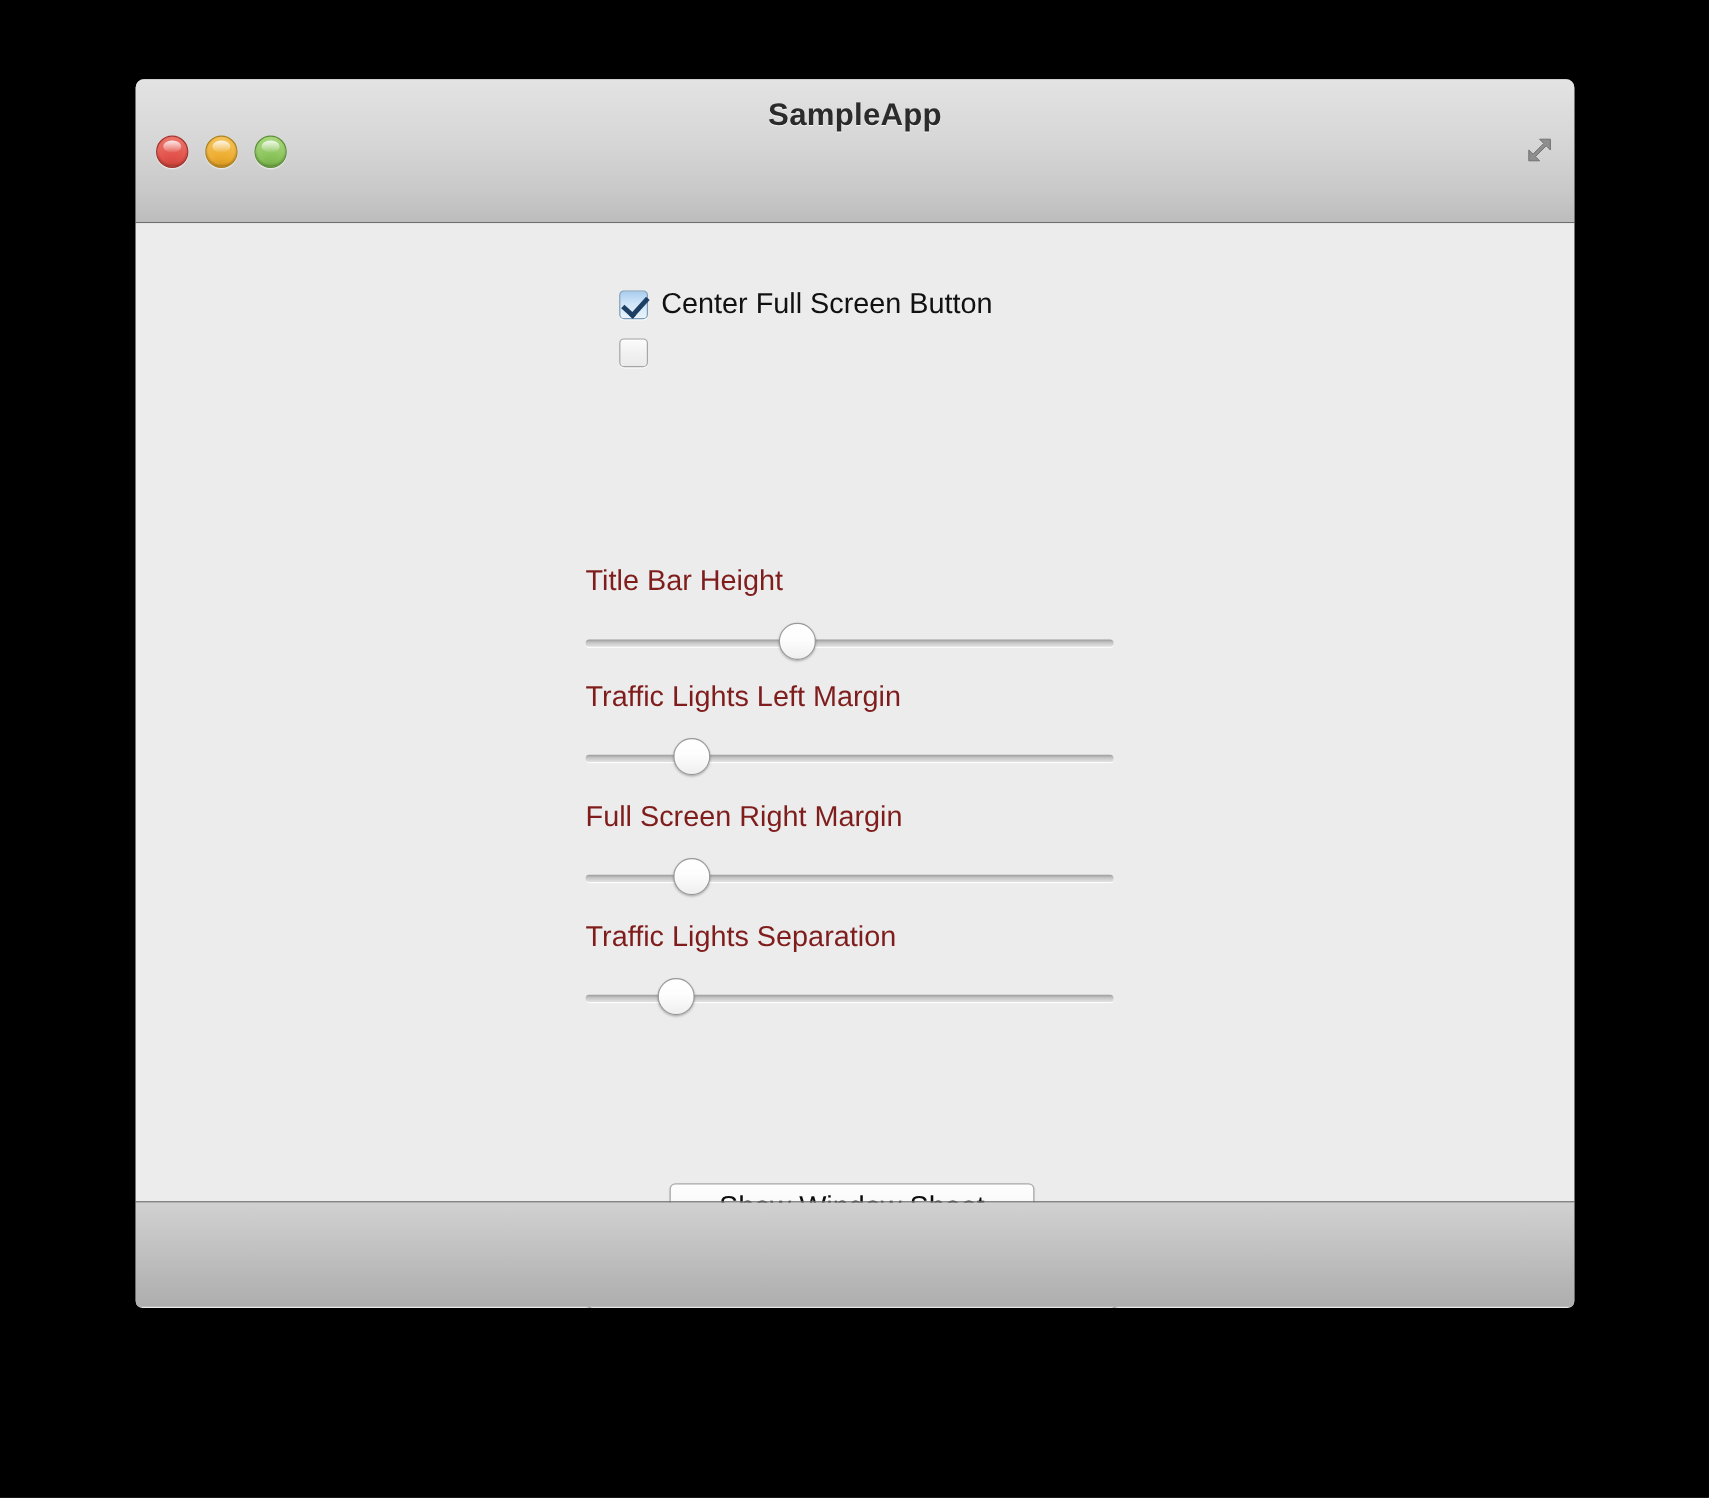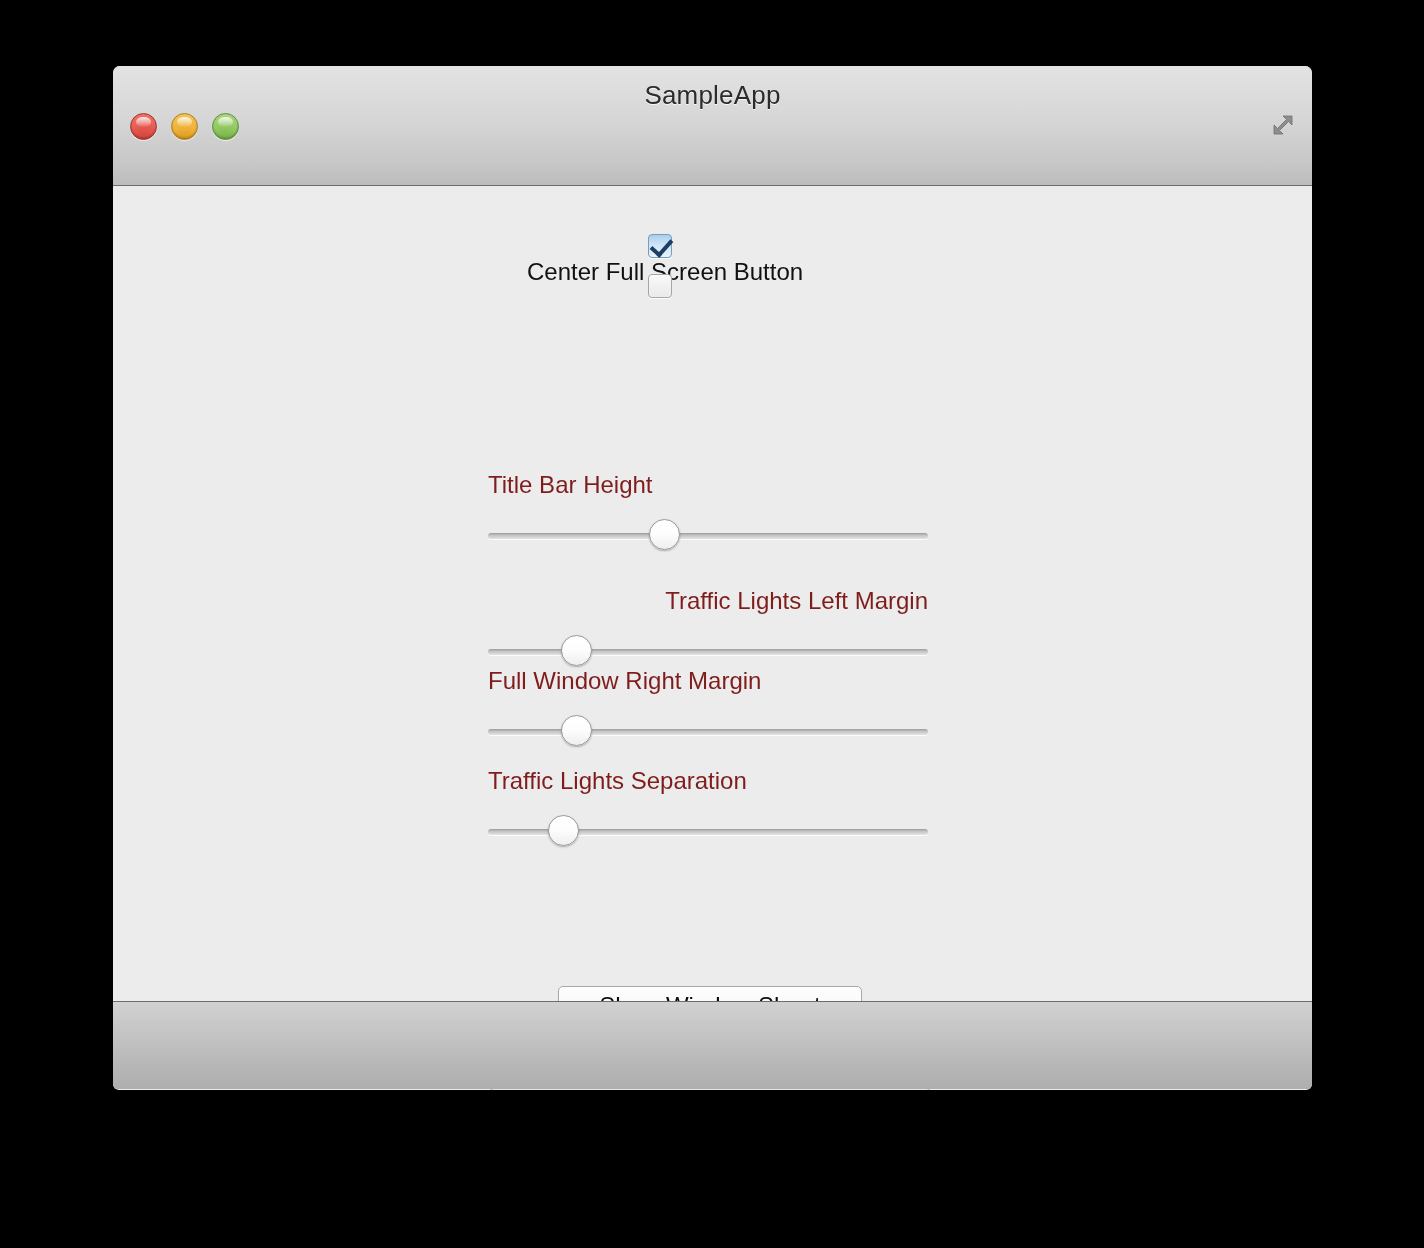--- a/index.html
+++ b/index.html
@@ -42,21 +42,21 @@
     box-sizing: border-box;
   }
 
   .title-text {
     position: absolute;
     left: 0;
     right: 0;
     top: 14px;
     text-align: center;
     font-size: 26px;
-    font-weight: normal;
+    font-weight: bold;
     color: #2b2b2b;
     text-shadow: 0 1px 0 rgba(255,255,255,0.75);
     letter-spacing: 0.2px;
   }
 
   
   .traffic-lights {
     position: absolute;
     left: 17px;
     top: 47px;
@@ -114,21 +114,20 @@
   .checkbox-group {
     position: absolute;
     left: 403px;
     top: 48px;
   }
   .checkbox-row {
     display: flex;
     align-items: center;
     height: 40px;
     cursor: default;
-    flex-direction: column;
   }
   .cb {
     width: 24px;
     height: 24px;
     border-radius: 4px;
     position: relative;
     flex: none;
     box-sizing: border-box;
   }
   .cb-off {
@@ -273,30 +272,30 @@
       </div>
 
       <div class="slider-block" style="top:285px;">
         <div class="slider-label">Title Bar Height</div>
         <div class="slider">
           <div class="slider-track"></div>
           <div class="slider-knob" style="left: 40%;"></div>
         </div>
       </div>
 
-      <div class="slider-block" style="top:401px;text-align:right;">
+      <div class="slider-block" style="top:381px;">
         <div class="slider-label">Traffic Lights Left Margin</div>
         <div class="slider">
           <div class="slider-track"></div>
           <div class="slider-knob" style="left: 20%;"></div>
         </div>
       </div>
 
       <div class="slider-block" style="top:481px;">
-        <div class="slider-label">Full Window Right Margin</div>
+        <div class="slider-label">Full Screen Right Margin</div>
         <div class="slider">
           <div class="slider-track"></div>
           <div class="slider-knob" style="left: 20%;"></div>
         </div>
       </div>
 
       <div class="slider-block" style="top:581px;">
         <div class="slider-label">Traffic Lights Separation</div>
         <div class="slider">
           <div class="slider-track"></div>

